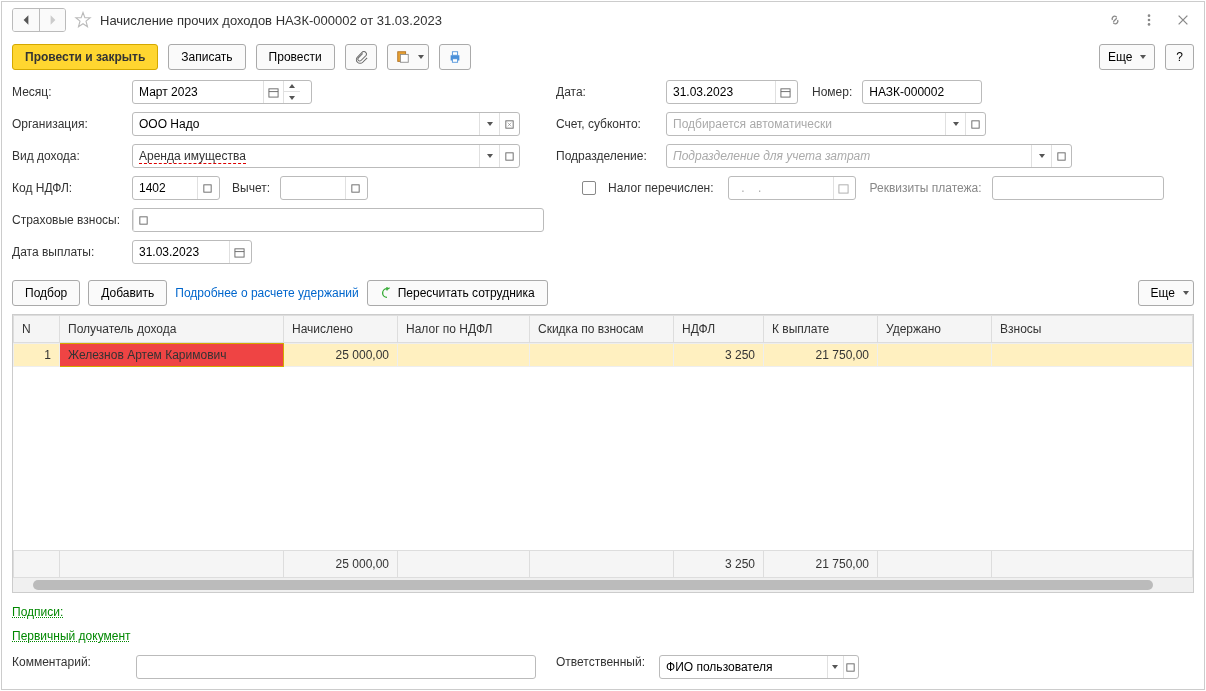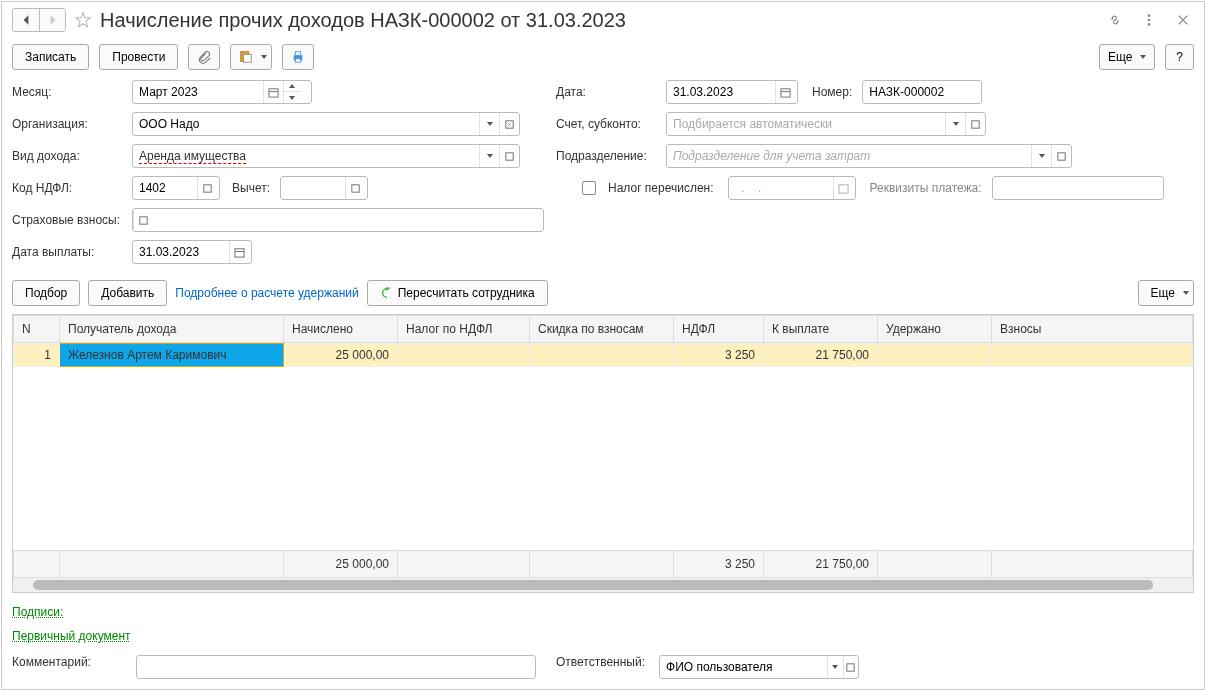--- a/index.html
+++ b/index.html
@@ -11,21 +11,21 @@
       padding: 1px;
     }
     .window { border: 1px solid #ccc; width: 1204px; height: 689px; display: flex; flex-direction: column; }
     .titlebar { display: flex; align-items: center; padding: 6px 10px; gap: 8px; }
     .nav-btns { display: flex; border: 1px solid #bbb; border-radius: 3px; overflow: hidden; }
     .nav-btn { width: 26px; height: 22px; display: flex; align-items: center; justify-content: center; background: #fafafa; cursor: pointer; }
     .nav-btn + .nav-btn { border-left: 1px solid #bbb; }
     .nav-btn svg { width: 12px; height: 12px; fill: #555; }
     .star-icon { width: 18px; height: 18px; }
     .star-icon svg { width: 18px; height: 18px; fill: none; stroke: #bbb; stroke-width: 1.5; }
-    .title { font-size: 20px; font-weight: normal; color: #333; flex: 1; }
+    .title { font-size: 13px; font-weight: normal; color: #333; flex: 1; }
     .title-right { display: flex; gap: 12px; align-items: center; }
     .title-right svg { width: 14px; height: 14px; fill: #888; }
     .title-btn { cursor: pointer; display: flex; align-items: center; justify-content: center; width: 22px; height: 22px; }
     
     .toolbar { display: flex; align-items: center; padding: 6px 10px; gap: 10px; }
     .btn { border: 1px solid #aaa; background: #fafafa; padding: 5px 12px; border-radius: 3px; cursor: pointer; font-size: 12px; display: flex; align-items: center; gap: 4px; }
     .btn-primary { background: #ffd630; border-color: #d4a800; font-weight: bold; color: #333; }
     .btn-icon { padding: 5px 8px; }
     .btn-icon svg { width: 14px; height: 14px; }
     .btn-dd { padding-right: 4px; }
@@ -55,21 +55,21 @@
     
     .action-row { display: flex; align-items: center; padding: 4px 10px; gap: 8px; }
     .link { color: #0066cc; cursor: pointer; }
     .link-green { color: #008800; text-decoration: underline dotted; cursor: pointer; }
     
     .table-wrap { flex: 1; margin: 4px 10px; border: 1px solid #ccc; display: flex; flex-direction: column; overflow: hidden; }
     table { border-collapse: collapse; width: 100%; table-layout: fixed; }
     th { background: #f5f5f5; border: 1px solid #ddd; padding: 6px 8px; text-align: left; font-weight: normal; font-size: 12px; }
     td { border: 1px solid #eee; padding: 4px 8px; height: 22px; }
     .row-sel td { background: #fff0c0; }
-    .row-sel td.cell-sel { background: #0ea5e9; border: 1px solid #d4a800; }
+    .row-sel td.cell-sel { background: #ef4444; border: 1px solid #d4a800; }
     .num { text-align: right; }
     .tbody-area { flex: 1; overflow-y: auto; background: #fff; }
     .tfoot { background: #f5f5f5; }
     .tfoot td { font-weight: normal; padding: 6px 8px; border: 1px solid #ddd; }
     .scrollbar { height: 14px; background: #f0f0f0; position: relative; }
     .scrollthumb { position: absolute; left: 20px; right: 40px; top: 2px; bottom: 2px; background: #bbb; border-radius: 5px; }
     
     .footer-links { padding: 8px 10px; display: flex; flex-direction: column; gap: 10px; }
     .footer-row { display: flex; align-items: flex-start; padding: 4px 10px 10px; gap: 10px; }
     .footer-row .label { width: 114px; }
@@ -110,20 +110,21 @@
         </div>
       <div class="title-btn">
           <svg viewBox="0 0 16 16">
             <path d="M3 3l10 10M13 3L3 13" stroke="#888" stroke-width="1.5"></path>
           </svg>
         </div>
     </div>
   </div>
 
   <div class="toolbar">
+    <button class="btn btn-primary">Провести и закрыть</button>
     <button class="btn">Записать</button>
     <button class="btn">Провести</button>
     <button class="btn btn-icon">
         <svg viewBox="0 0 16 16">
           <path d="M10 4l-5 5a2 2 0 003 3l6-6a3 3 0 00-4-4L4 8a4 4 0 006 6l5-5" stroke="#666" fill="none" stroke-width="1.2"></path>
         </svg>
       </button>
     <button class="btn btn-icon btn-dd">
         <svg viewBox="0 0 16 16">
           <rect x="2" y="2" width="9" height="11" fill="#e8a030" stroke="#b07020"></rect>

